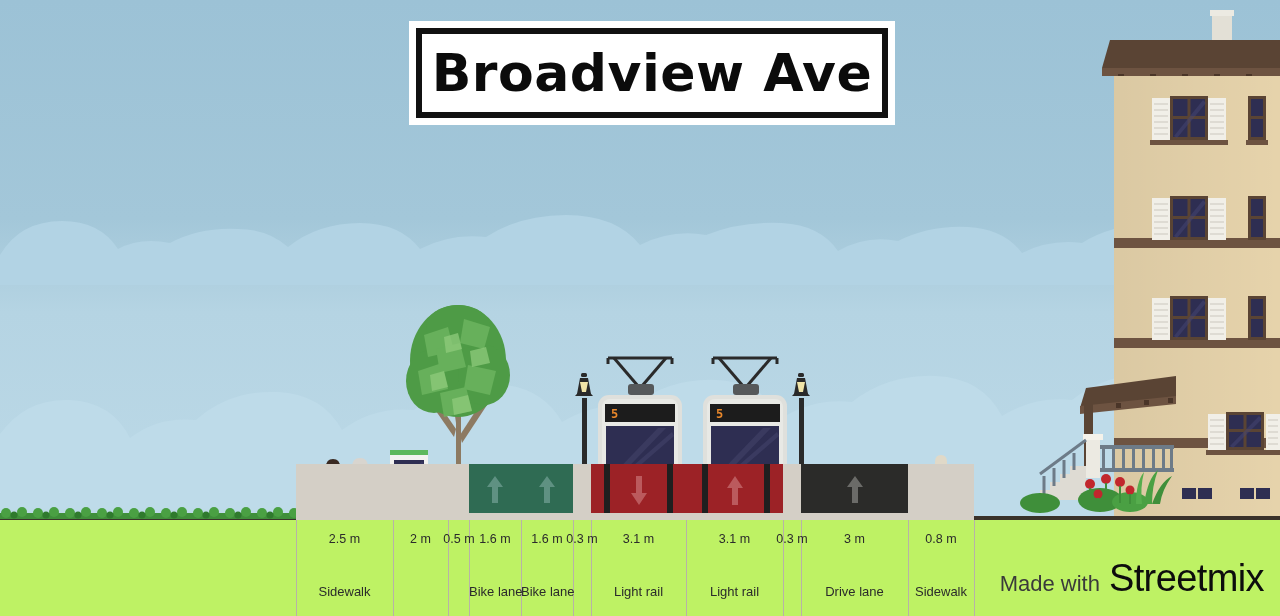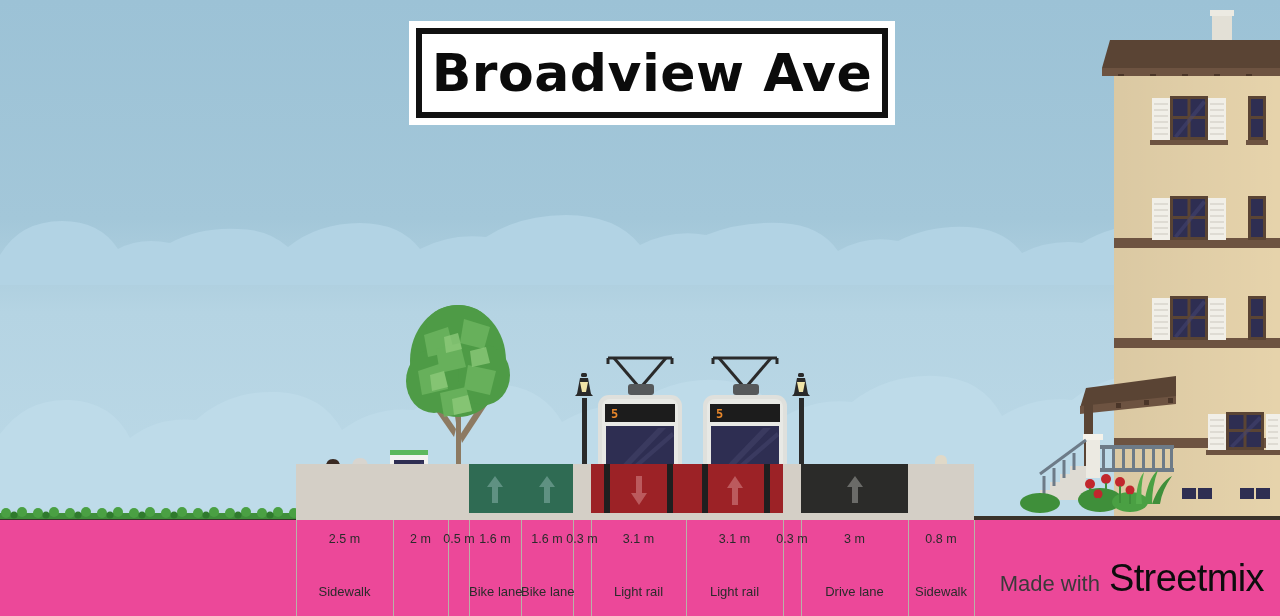--- a/index.html
+++ b/index.html
@@ -21,21 +21,21 @@
   #street {
     position:absolute; left:0; bottom:96px; width:1280px; height:56px;
   }
   .seg { position:absolute; bottom:0; height:56px; }
   .seg .arrow { position:absolute; left:50%; transform:translateX(-50%); top:10px; }
   .kerb { position:absolute; bottom:0; height:7px; background:#d4cfc6; width:100%; }
 
   
   #labels {
     position:absolute; left:0; bottom:0; width:1280px; height:96px;
-    background:#ec4899;
+    background:#bef264;
   }
   .lbl { position:absolute; top:0; height:96px; text-align:center; color:#2b2b2b; }
   .lbl .w { position:absolute; top:12px; left:0; right:0; font-size:12.5px; white-space:nowrap; }
   .lbl .n { position:absolute; top:36px; left:0; right:0; font-size:13px; white-space:nowrap;margin-top:28px; }
   .tick { position:absolute; top:0; width:1px; height:96px; background:#b8b2a7; }
 
   
   #signwrap {
     position:absolute; left:397px; top:21px; width:486px; height:104px;
     background:#ffffff; padding:7px;margin-left:12px;

